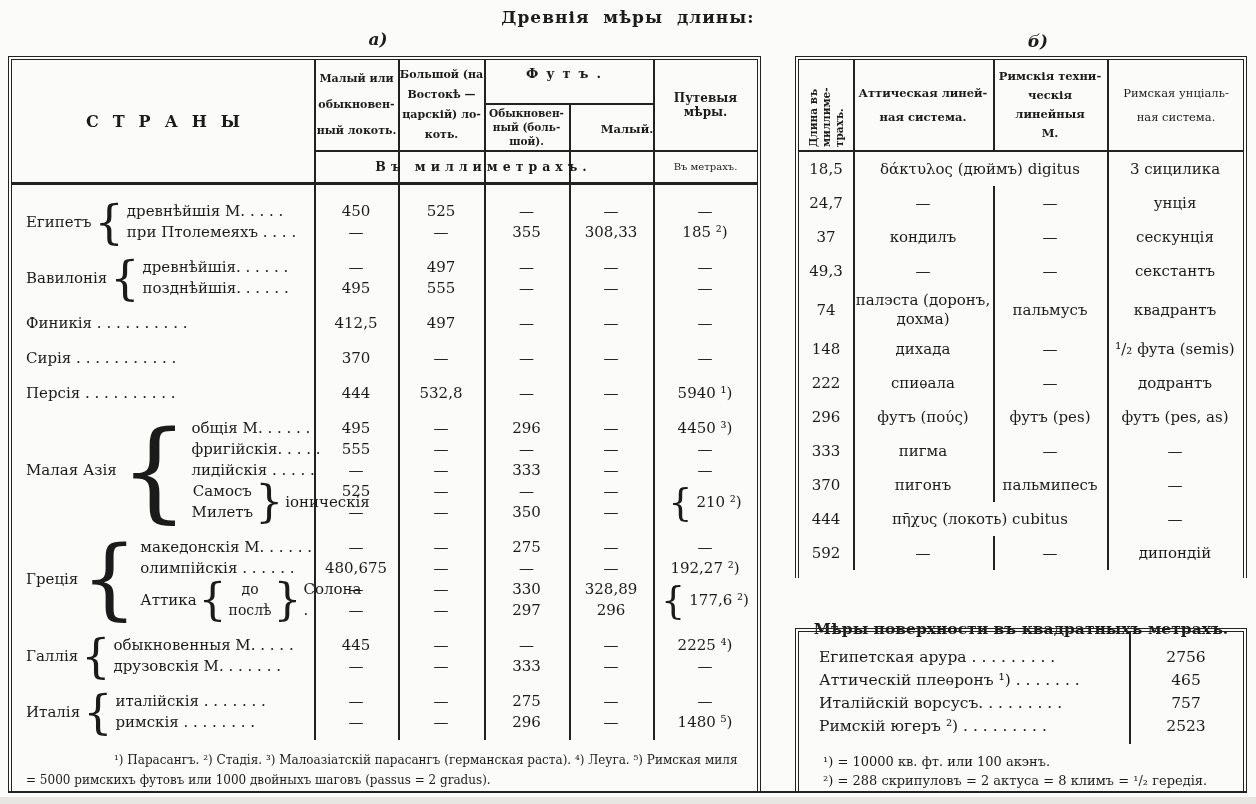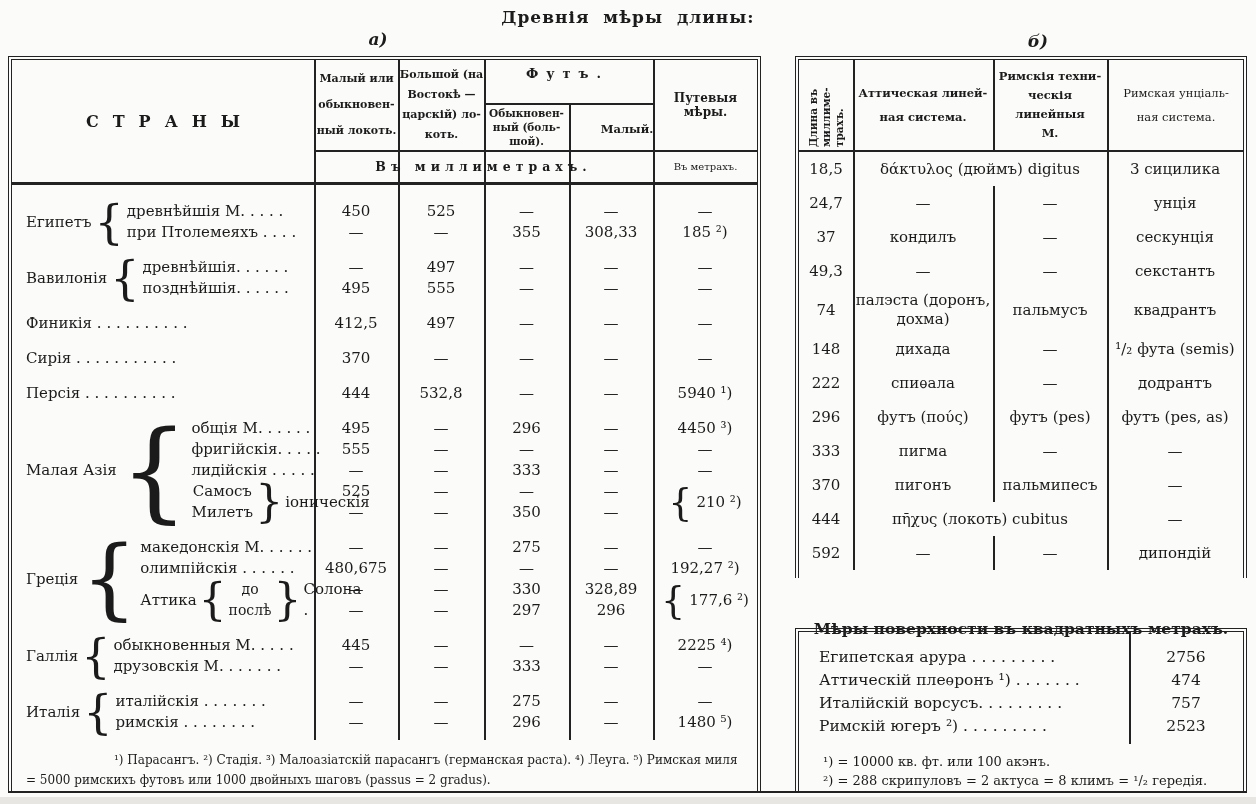--- a/index.html
+++ b/index.html
@@ -381,21 +381,21 @@
 
   <div class="abs boxC">
     <div class="line" style="left:330px; top:0; width:2px; height:112px;"></div>
     <div class="rowsC">
       <div class="rowC">
           <div class="lab">Египетская арура .  .  .  .  .  .  .  .  .</div>
           <div class="val">2756</div>
         </div>
       <div class="rowC">
           <div class="lab">Аттическій плеѳронъ ¹) .  .  .  .  .  .  .</div>
-          <div class="val">474</div>
+          <div class="val">465</div>
         </div>
       <div class="rowC">
           <div class="lab">Италійскій ворсусъ.  .  .  .  .  .  .  .  .</div>
           <div class="val">757</div>
         </div>
       <div class="rowC">
           <div class="lab">Римскій югеръ ²) . .  .  .  .  .  .  .  .</div>
           <div class="val">2523</div>
         </div>
     </div>

